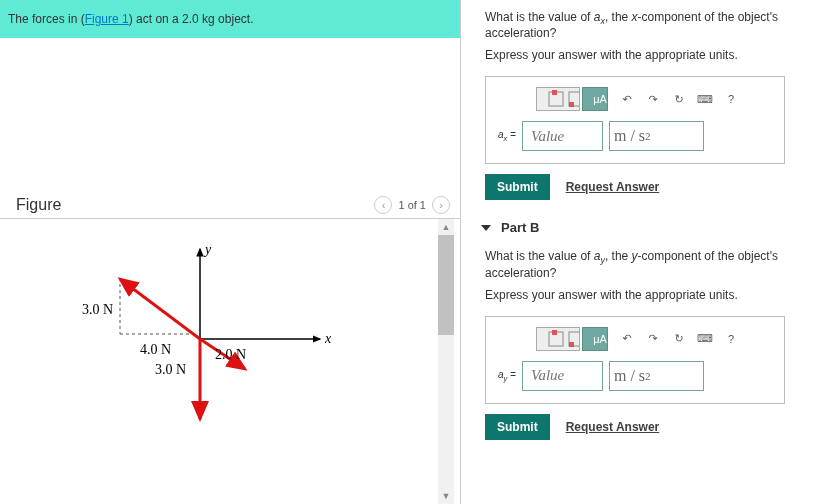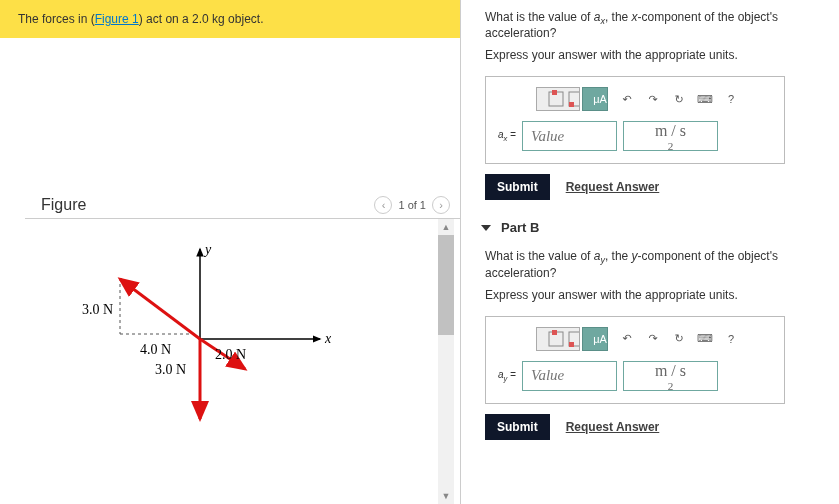--- a/index.html
+++ b/index.html
@@ -1,22 +1,22 @@
 <!DOCTYPE html>
 <html><head>
 <meta charset="utf-8">
 <style>
   * { box-sizing: border-box; margin: 0; padding: 0; }
   body { font-family: Arial, sans-serif; font-size: 12px; color: #333; width: 839px; height: 504px; overflow: hidden; }
   .container { display: flex; height: 504px; }
   .left-col { width: 460px; display: flex; flex-direction: column; }
   .right-col { flex: 1; border-left: 1px solid #ccc; padding: 10px 0 0 20px; overflow: hidden; }
-  .prompt-box { background: #fde047; padding: 12px 18px; font-size: 12px; }
+  .prompt-box { background: #5eead4; padding: 12px 8px; font-size: 12px; }
   .prompt-box a { color: #0077cc; text-decoration: underline; }
-  .figure-header { display: flex; align-items: center; justify-content: space-between; padding: 8px 10px 4px 16px; border-bottom: 1px solid #ccc; margin-top: 150px; margin-left: 25px; }
+  .figure-header { display: flex; align-items: center; justify-content: space-between; padding: 8px 10px 4px 16px; border-bottom: 1px solid #ccc; margin-top: 150px; }
   .figure-header h3 { font-size: 16px; font-weight: normal; }
   .pager { display: flex; align-items: center; gap: 6px; font-size: 11px; color: #555; }
   .pager-btn { width: 18px; height: 18px; border: 1px solid #ccc; border-radius: 50%; display: flex; align-items: center; justify-content: center; color: #999; background: #fff; }
   .figure-body { flex: 1; position: relative; padding: 20px 40px; }
   .figure-body svg { display: block; }
   .scrollbar { position: absolute; right: 6px; top: 0; bottom: 0; width: 16px; background: #f1f1f1; }
   .scroll-up, .scroll-down { height: 16px; background: #f1f1f1; display: flex; align-items: center; justify-content: center; color: #888; font-size: 9px; }
   .scroll-down { position: absolute; bottom: 0; width: 100%; }
   .scroll-thumb { position: absolute; top: 16px; width: 100%; height: 100px; background: #c1c1c1; }
 
@@ -27,24 +27,24 @@
   .question { font-size: 12px; margin-bottom: 8px; }
   .instruction { font-size: 12px; font-weight: normal; margin-bottom: 14px; }
   .answer-box { border: 1px solid #bbb; padding: 10px 12px 12px 12px; margin-bottom: 10px; width: 300px; }
   .toolbar { display: flex; align-items: center; gap: 2px; margin-bottom: 10px; margin-left: 38px; }
   .tool-btn { width: 26px; height: 24px; border: 1px solid #aaa; background: #eee; display: flex; align-items: center; justify-content: center; font-size: 11px; color: #555; padding-left: 10px; }
   .tool-btn.double { width: 44px; display: flex; }
   .tool-btn.bare { border: none; background: transparent; width: 24px; }
   .mu-a { background: #6fa8a0; color: #fff; border-color: #5a8f88; }
   .input-row { display: flex; align-items: center; gap: 6px; }
   .var-label { font-style: italic; font-size: 10px; }
-  .value-input { width: 95px; height: 30px; border: 1px solid #6fa8a0; font-style: italic; font-size: 15px; color: #999; padding: 0 8px; font-family: 'Times New Roman', serif; }
-  .unit-input { width: 95px; height: 30px; border: 1px solid #6fa8a0; color: #666; padding: 0 24px; font-family: 'Times New Roman', serif; font-size: 16px; display: flex; align-items: center; flex-direction: column; }
+  .value-input { width: 81px; height: 30px; border: 1px solid #6fa8a0; font-style: italic; font-size: 15px; color: #999; padding: 0 8px; font-family: 'Times New Roman', serif; }
+  .unit-input { width: 95px; height: 30px; border: 1px solid #6fa8a0; color: #666; padding: 0 4px; font-family: 'Times New Roman', serif; font-size: 16px; display: flex; align-items: center; }
   .submit-row { display: flex; align-items: center; gap: 16px; }
-  .submit-btn { background: #0f172a; color: #fff; border: none; padding: 6px 12px; font-size: 12px; font-weight: bold; cursor: pointer; }
+  .submit-btn { background: #0f766e; color: #fff; border: none; padding: 6px 12px; font-size: 12px; font-weight: bold; cursor: pointer; }
   .request-link { color: #404040; font-size: 12px; font-weight: bold; text-decoration: underline; }
   sub { font-size: 0.75em; }
   sup { font-size: 0.7em; }
 </style>
 </head>
 <body>
 
 <div class="container">
   <div class="left-col">
     <div class="prompt-box">

